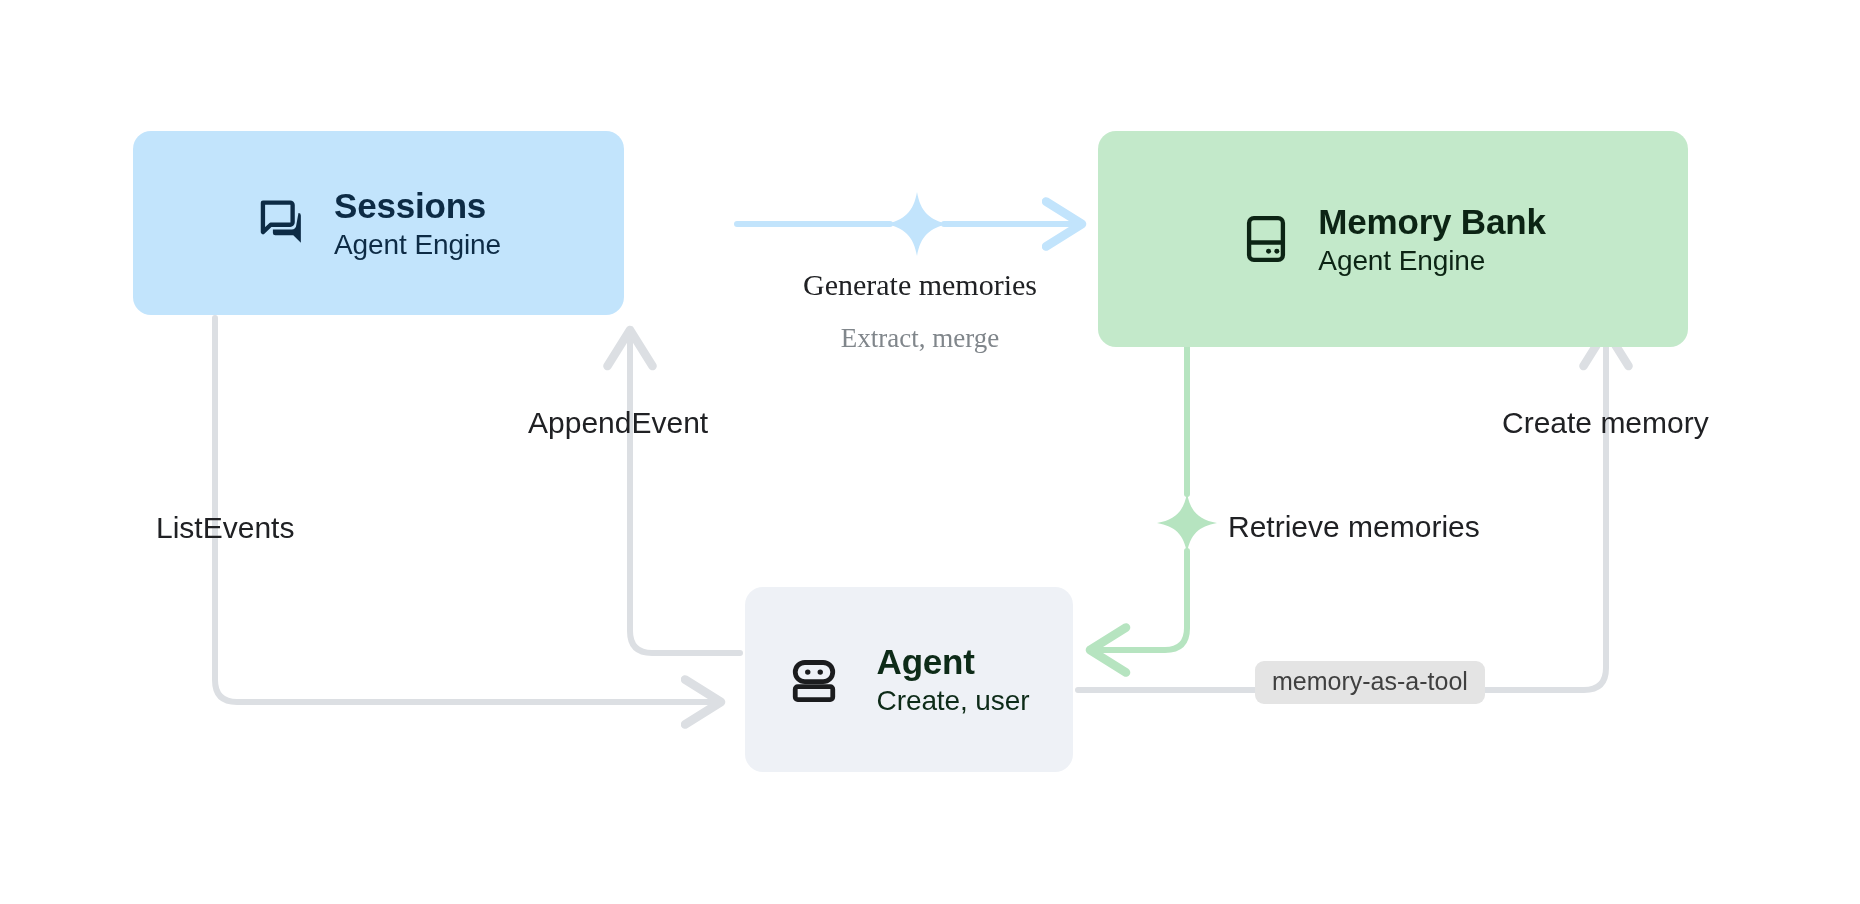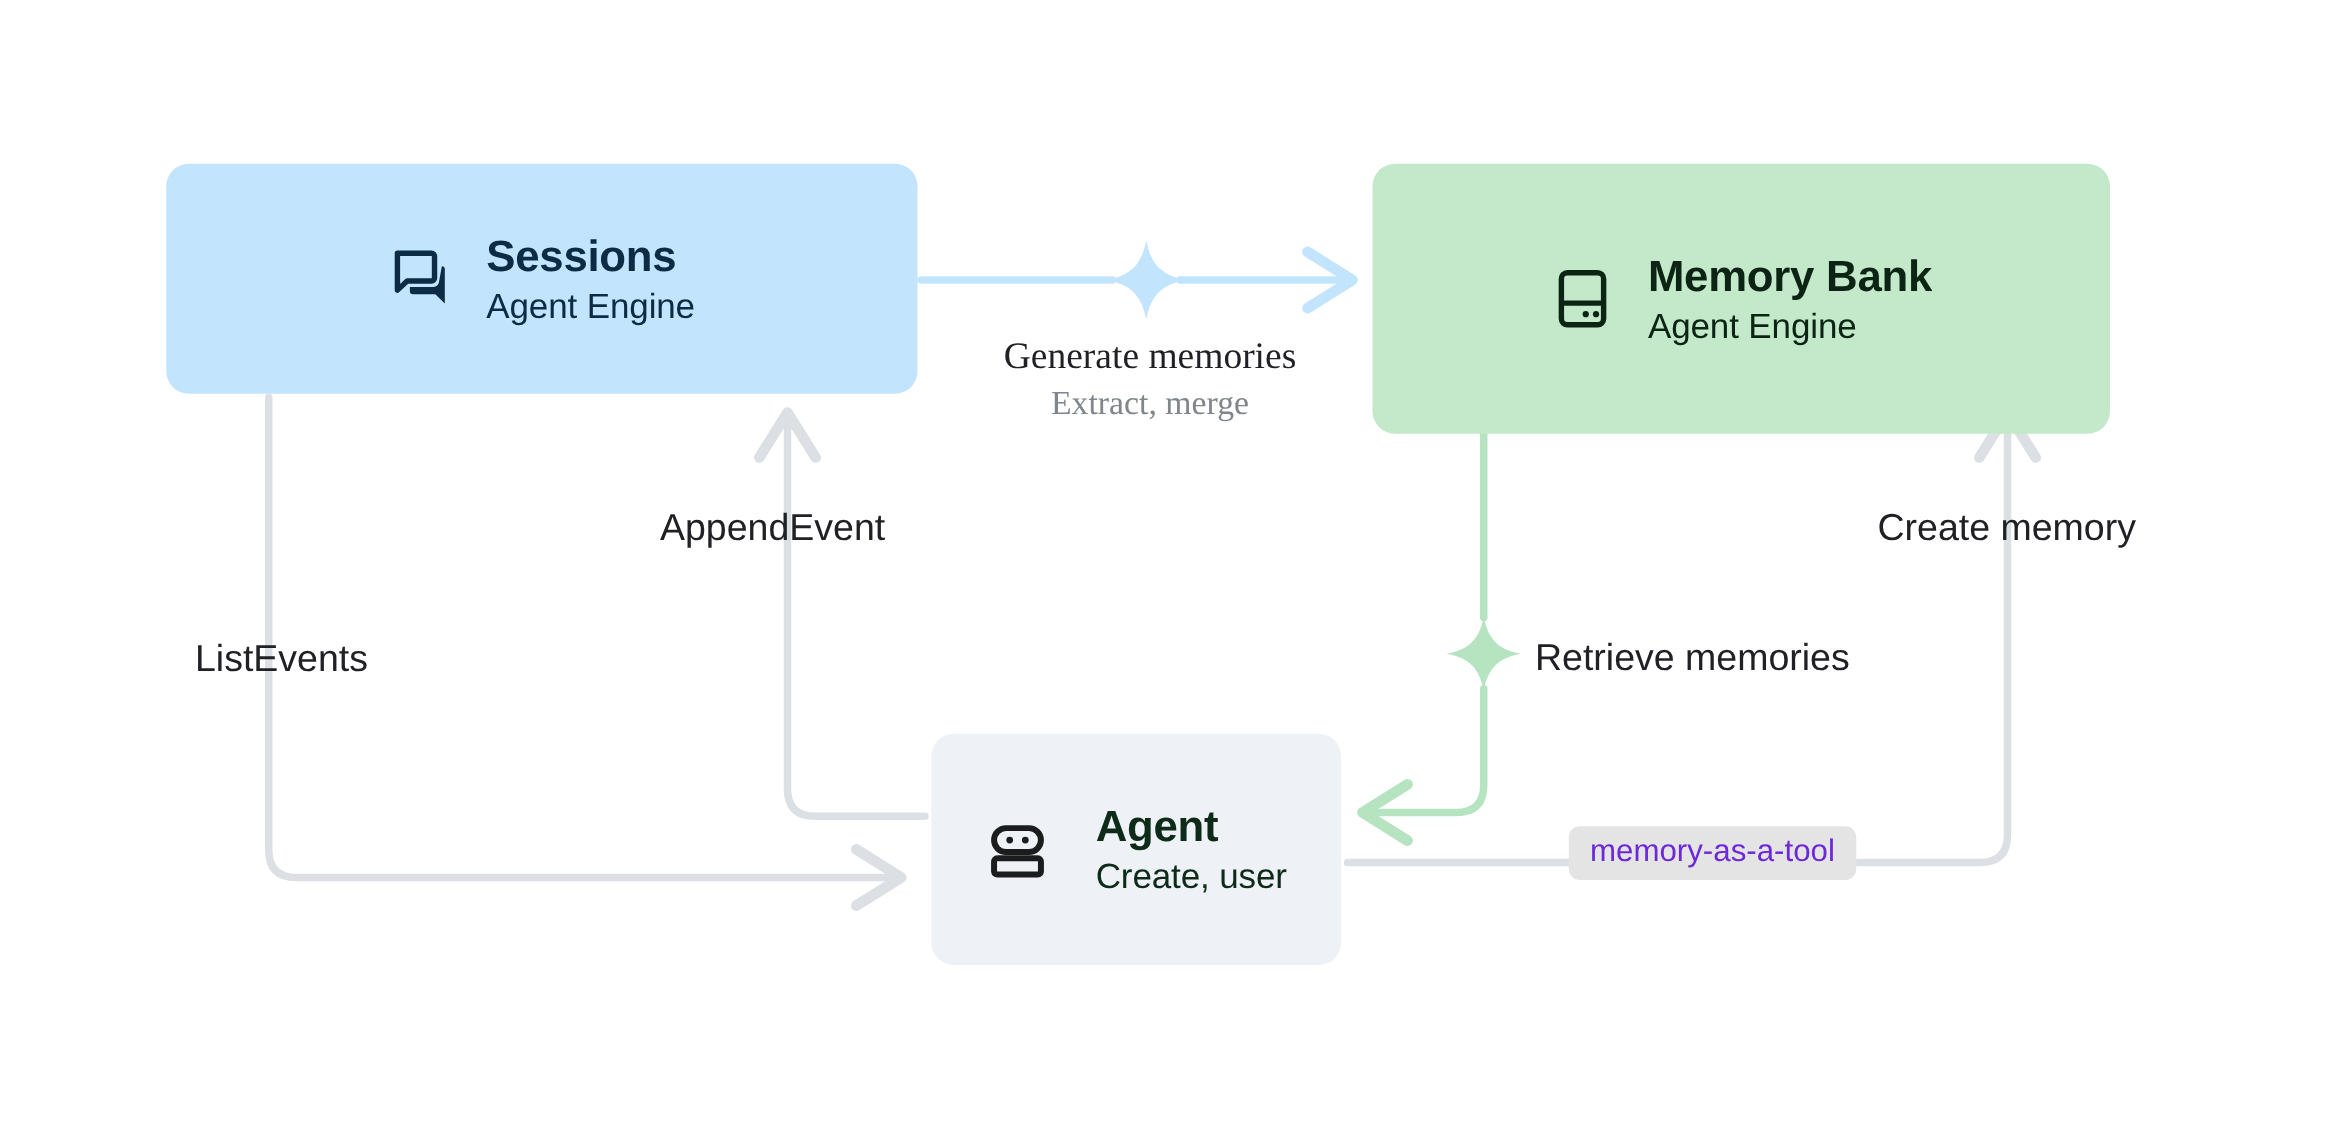--- a/index.html
+++ b/index.html
@@ -53,21 +53,21 @@
   }
   .node .subtitle {
     font-size: 28px;
     font-weight: 400;
     margin-top: 6px;
     letter-spacing: -0.1px;
   }
 
   #node-sessions {
     left: 133px; top: 131px;
-    width: 601px; height: 184px;
+    width: 491px; height: 184px;
     background: #c2e4fc;
     color: #0d2b45;
     justify-content: center;
   }
   #node-sessions .icon-wrap { margin-right: 26px; }
 
   #node-memory-bank {
     left: 1098px; top: 131px;
     width: 590px; height: 216px;
     background: #c3e9ca;
@@ -91,37 +91,37 @@
     position: absolute;
     color: #202124;
     font-size: 30px;
     white-space: nowrap;
     line-height: 1.18;
   }
   .edge-label .sub {
     display: block;
     color: #80868b;
     font-size: 27px;
-    margin-top: 5px;
+    margin-top: 21px;
   }
   .edge-label.centered {
     text-align: center;
     transform: translateX(-50%);
   }
 
   #label-generate { left: 920px; top: 267px; font-family: Liberation Serif, serif; }
   #label-append   { left: 528px; top: 405px; }
   #label-listevents { left: 156px; top: 510px; text-align: right; }
   #label-retrieve { left: 1228px; top: 509px; }
   #label-create   { left: 1502px; top: 405px; }
 
   .pill {
     position: absolute;
     background: #e4e4e4;
-    color: #6d28d9;
+    color: #404040;
     border-radius: 9px;
     font-size: 25px;
     padding: 8px 17px 10px 17px;
     white-space: nowrap;
     line-height: 1;
   }
   #pill-memory-tool { left: 1255px; top: 661px; }
 </style>
 </head>
 <body>

